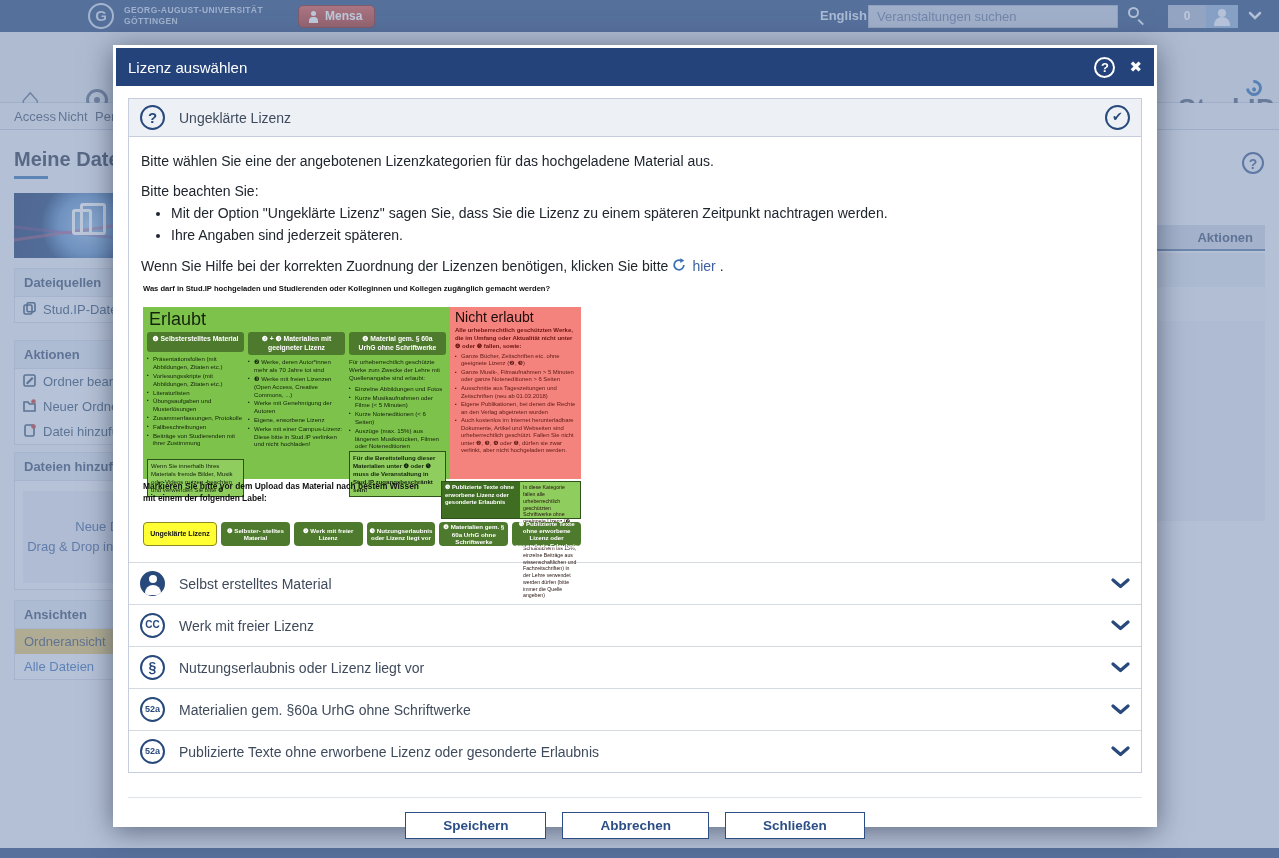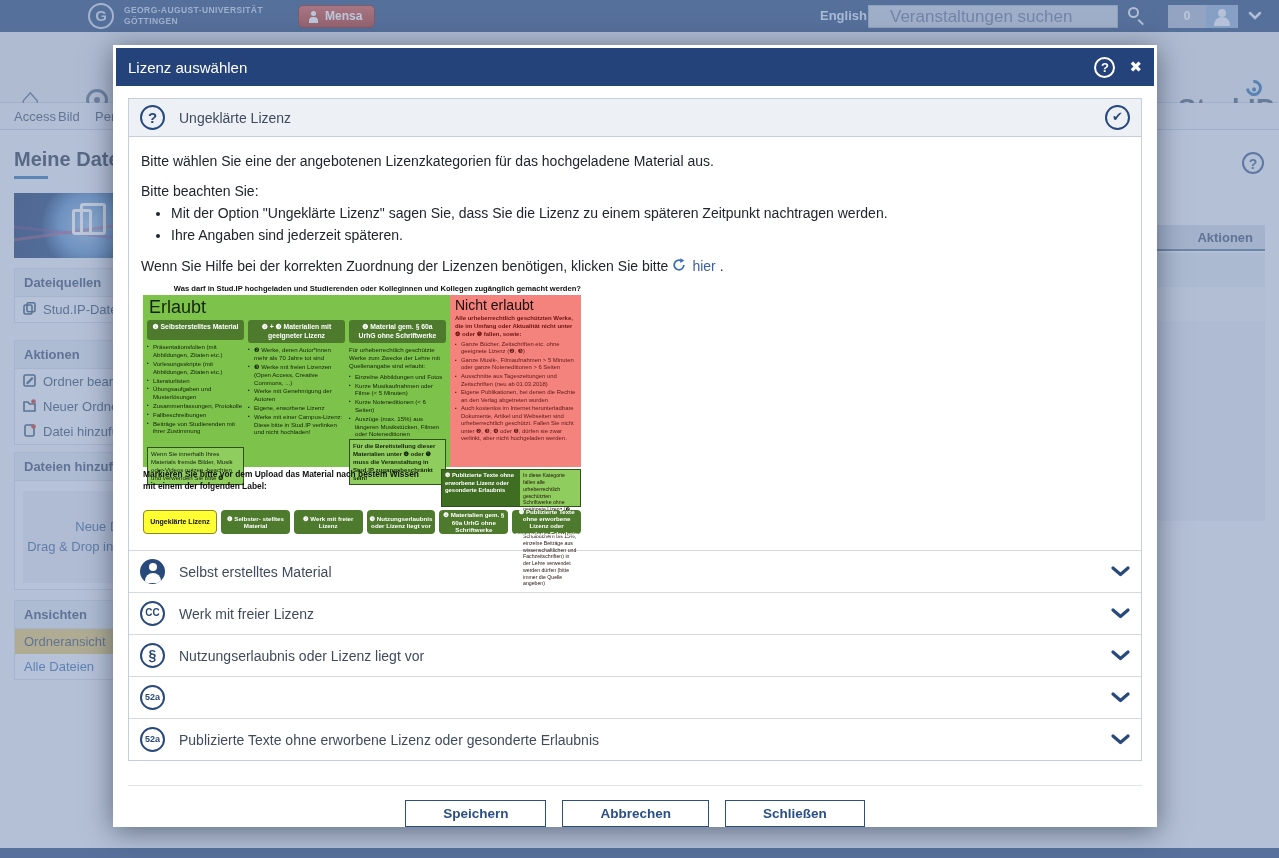--- a/index.html
+++ b/index.html
@@ -8,21 +8,21 @@
   
   #bg { position:absolute; inset:0; }
   .topbar { position:absolute; left:0; top:0; width:1279px; height:32px; background:#28497c; }
   .uni-logo-circle { position:absolute; left:88px; top:3px; width:26px; height:26px; border:2px solid #cfd9e8; border-radius:50%; color:#cfd9e8; font-size:15px; font-weight:bold; text-align:center; line-height:22px; }
   .uni-name { position:absolute; left:124px; top:5px; color:#c2cfe2; font-size:8.5px; font-weight:bold; letter-spacing:.4px; line-height:11px; }
   .mensa-btn { position:absolute; left:298px; top:5px; height:23px; padding:0 12px 0 26px; background:linear-gradient(#d95548,#a92f24); border:1px solid #7e211a; border-radius:5px; color:#fff; font-size:12px; font-weight:bold; line-height:21px; }
   .mensa-person { position:absolute; left:8px; top:5px; width:12px; height:12px; }
   .mensa-person:before { content:""; position:absolute; left:4px; top:0; width:5px; height:5px; background:#fff; border-radius:50%; }
   .mensa-person:after { content:""; position:absolute; left:2px; top:6px; width:9px; height:6px; background:#fff; border-radius:4px 4px 0 0; }
   .lang-link { position:absolute; left:800px; top:8px; color:#dbe3f0; font-size:13px; font-weight:bold;padding-left:20px; }
-  .search-box { position:absolute; left:868px; top:5px; width:250px; height:23px; background:#c4cddc; border:1px solid #9fadc4; color:#5f7090; font-size:17px; padding:0 21px; }
+  .search-box { position:absolute; left:868px; top:5px; width:250px; height:23px; background:#c4cddc; border:1px solid #9fadc4; color:#5f7090; font-size:13px; padding:0 8px; }
   .search-box::placeholder { color:#64769a; }
   .search-btn { position:absolute; left:1124px; top:5px; width:26px; height:23px; }
   .mag { position:absolute; left:4px; top:2px; width:11px; height:11px; border:2px solid #e8edf5; border-radius:50%; }
   .mag:after { content:""; position:absolute; left:9px; top:10px; width:7px; height:2px; background:#e8edf5; transform:rotate(45deg); transform-origin:0 0; }
   .count-tile { position:absolute; left:1168px; top:5px; width:38px; height:23px; background:#a9b7cc; color:#fff; font-size:12px; font-weight:bold; text-align:center; line-height:23px; }
   .avatar-tile { position:absolute; left:1206px; top:5px; width:32px; height:23px; background:#8fabd4; }
   .avatar-tile:before { content:""; position:absolute; left:12px; top:4px; width:8px; height:8px; background:#eef3fa; border-radius:50%; }
   .avatar-tile:after { content:""; position:absolute; left:8px; top:12px; width:16px; height:9px; background:#eef3fa; border-radius:8px 8px 0 0; }
   .top-chevron { position:absolute; left:1248px; top:11px; }
   .iconbar { position:absolute; left:0; top:32px; width:1279px; height:71px; background:#e1e5ec; border-bottom:1px solid #c6cdda; }
@@ -83,21 +83,21 @@
   .acc-content p { margin:6px 0 14px 0; }
   .note-head { margin-bottom:4px !important; }
   .acc-content ul.notes { margin:0 0 12px 30px; line-height:1.55; }
   .helpline { display:flex; gap:4px; margin-bottom:10px; }
   .helpline a { color:#3b5fa0; text-decoration:none; margin-left:2px; }
   .acc-row { height:42px; border-top:1px solid #d4d9e2; display:flex; align-items:center; padding:0 11px; background:#fff; cursor:pointer; }
   .chev { margin-left:auto; }
 
   
   .ig { width:438px; margin-left:2px; font-family:"Liberation Sans",sans-serif; }
-  .ig-title { font-size:7.6px; font-weight:bold; color:#111; text-align:right; margin-bottom:2px; }
+  .ig-title { font-size:7.6px; font-weight:bold; color:#111; text-align:left; margin-bottom:14px; }
   .ig-main { display:flex; height:172px; }
   .ig-green { width:307px; background:#7dc24b; padding:2px 4px; }
   .ig-allowed-h { font-size:18px; color:#14230b; margin:0 0 2px 2px; }
   .ig-cols { display:flex; gap:4px; }
   .ig-col { flex:1; display:flex; flex-direction:column; }
   .ig-colhead { background:#4e7a2d; color:#fff; font-size:6.8px; font-weight:bold; border-radius:3px; padding:3px 4px; text-align:center; line-height:1.25; min-height:20px; }
   .ig-list { list-style:none; margin-top:3px; }
   .ig-list li { font-size:6.1px; color:#12230a; line-height:1.28; padding-left:6px; position:relative; margin-bottom:1px; }
   .ig-list li:before { content:"▪"; position:absolute; left:0; top:0; font-size:5px; }
   .ig-colintro { font-size:6.1px; color:#12230a; line-height:1.28; margin-top:3px; }
@@ -151,21 +151,21 @@
 
   <div class="iconbar">
     <div class="home-ico">⌂</div>
     <div class="nav-ring"></div>
     <div class="studip-logo"><span>Stud</span><span class="dot">.</span><span>IP</span></div>
     <div class="studip-swirl"></div>
   </div>
 
   <div class="tabsrow">
     <span style="left:14px">Access</span>
-    <span style="left:58px">Bild</span>
+    <span style="left:58px">Nicht</span>
     <span style="left:95px">Persönliche Angaben</span>
   </div>
 
   <div class="pagetitle">Meine Dateien</div>
   <div class="pagetitle-bar"></div>
 
   <div class="banner">
     <div class="stripe"></div>
     <div class="stripe stripe2"></div>
     <div class="doc-ico"></div>
@@ -354,20 +354,21 @@
       </div>
       <div class="acc-row">
         <span class="circ-ico circ-par">§</span>
         <span class="acc-label">Nutzungserlaubnis oder Lizenz liegt vor</span>
         <svg class="chev" width="19" height="11">
             <polyline points="2,2 9.5,8.5 17,2" stroke="#28497c" stroke-width="3.2" fill="none" stroke-linecap="round" stroke-linejoin="round"></polyline>
           </svg>
       </div>
       <div class="acc-row">
         <span class="circ-ico circ-52a">52a</span>
+        <span class="acc-label">Materialien gem. §60a UrhG ohne Schriftwerke</span>
         <svg class="chev" width="19" height="11">
             <polyline points="2,2 9.5,8.5 17,2" stroke="#28497c" stroke-width="3.2" fill="none" stroke-linecap="round" stroke-linejoin="round"></polyline>
           </svg>
       </div>
       <div class="acc-row">
         <span class="circ-ico circ-52a">52a</span>
         <span class="acc-label">Publizierte Texte ohne erworbene Lizenz oder gesonderte Erlaubnis</span>
         <svg class="chev" width="19" height="11">
             <polyline points="2,2 9.5,8.5 17,2" stroke="#28497c" stroke-width="3.2" fill="none" stroke-linecap="round" stroke-linejoin="round"></polyline>
           </svg>

